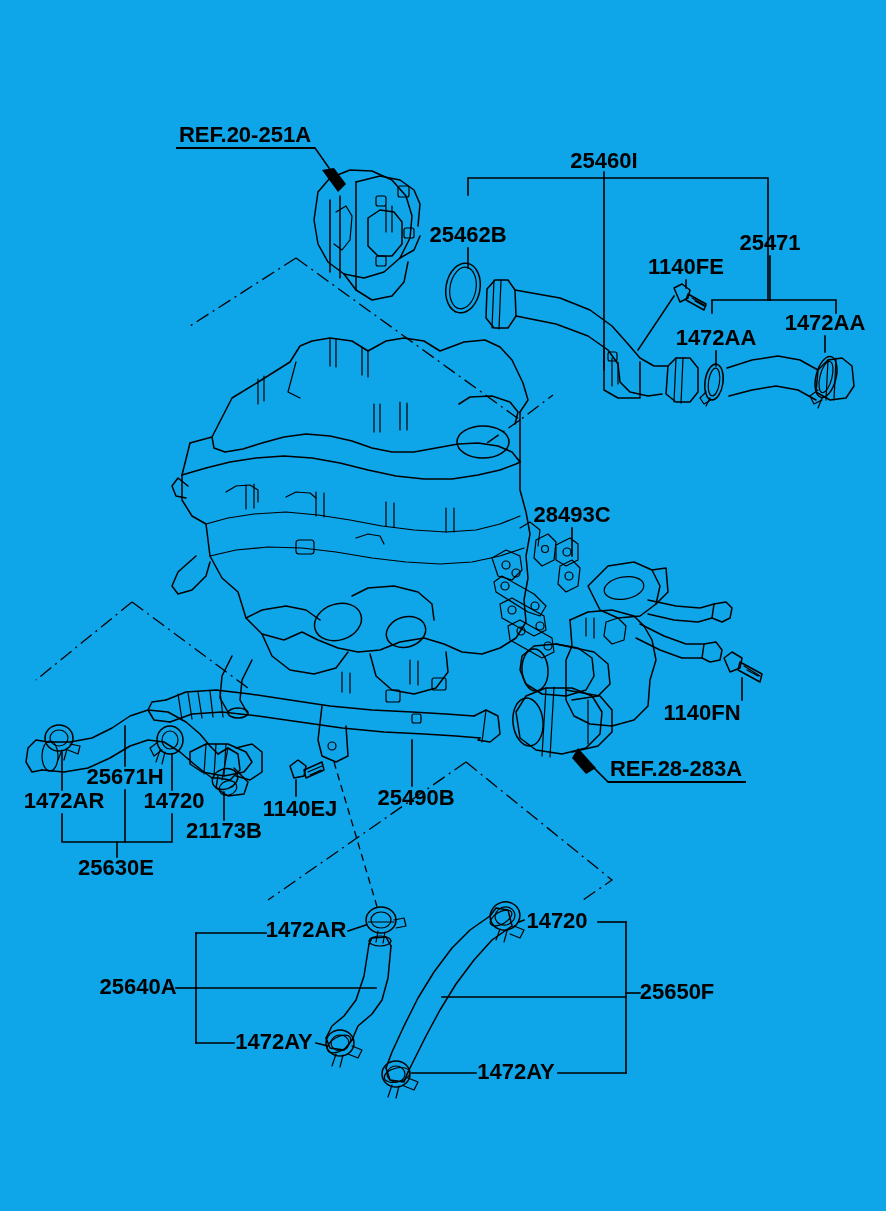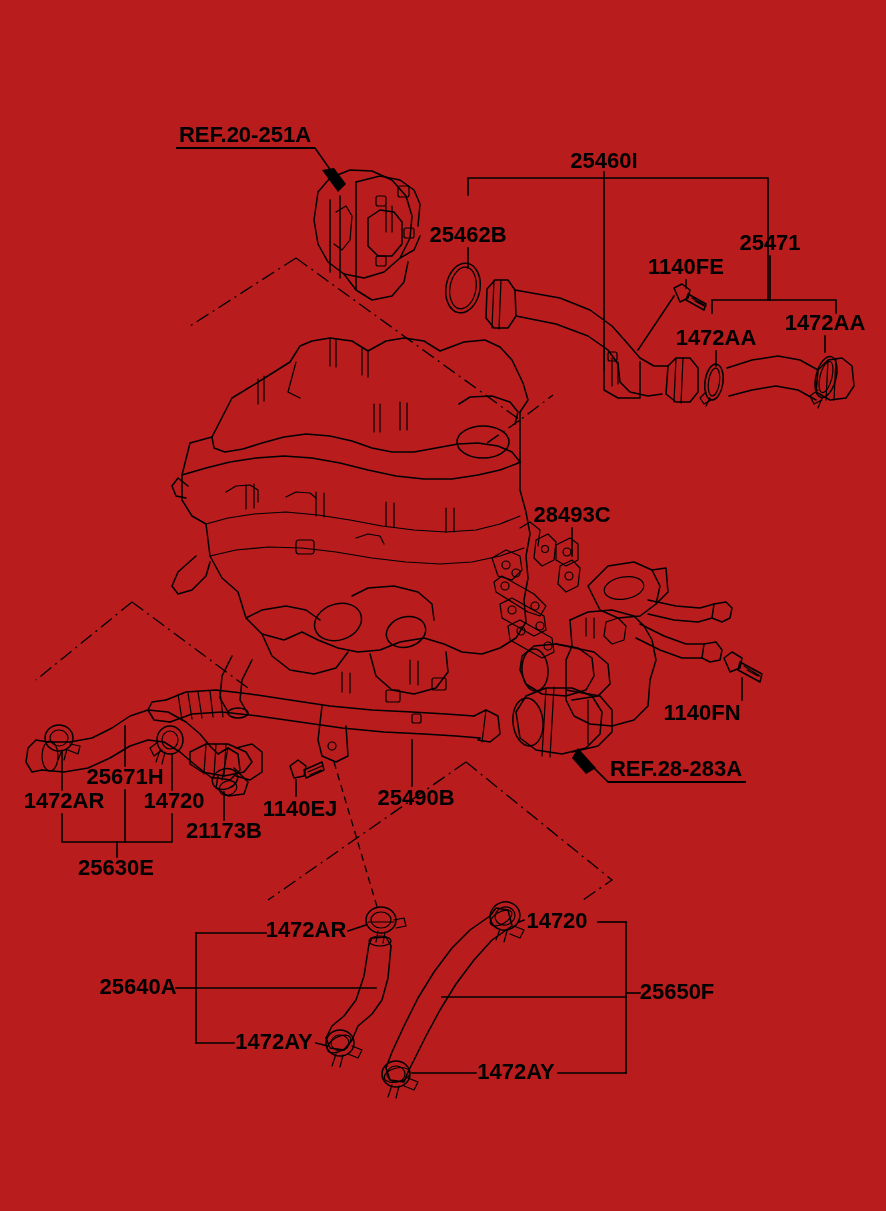--- a/index.html
+++ b/index.html
@@ -5,21 +5,21 @@
 <style>
   html, body {
     margin: 0;
     padding: 0;
     background: #ffffff;
   }
   #page {
     position: relative;
     width: 886px;
     height: 1211px;
-    background: #b91c1c;
+    background: #0ea5e9;
     overflow: hidden;
     font-family: "Liberation Sans", sans-serif;
   }
   #diagram-svg {
     position: absolute;
     left: 0;
     top: 0;
     width: 886px;
     height: 1211px;
   }

